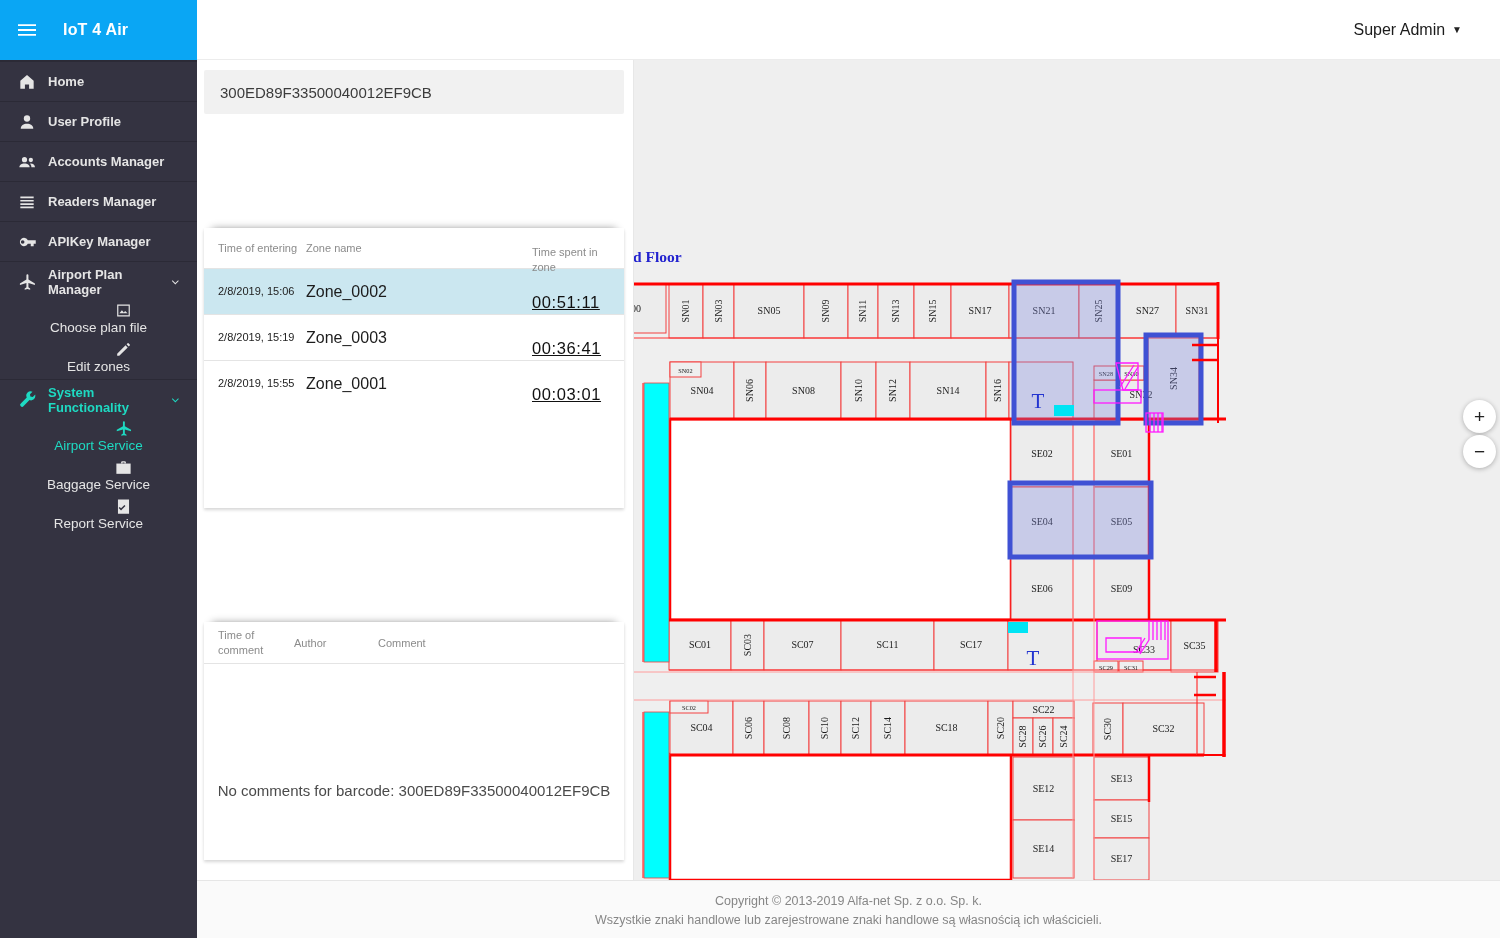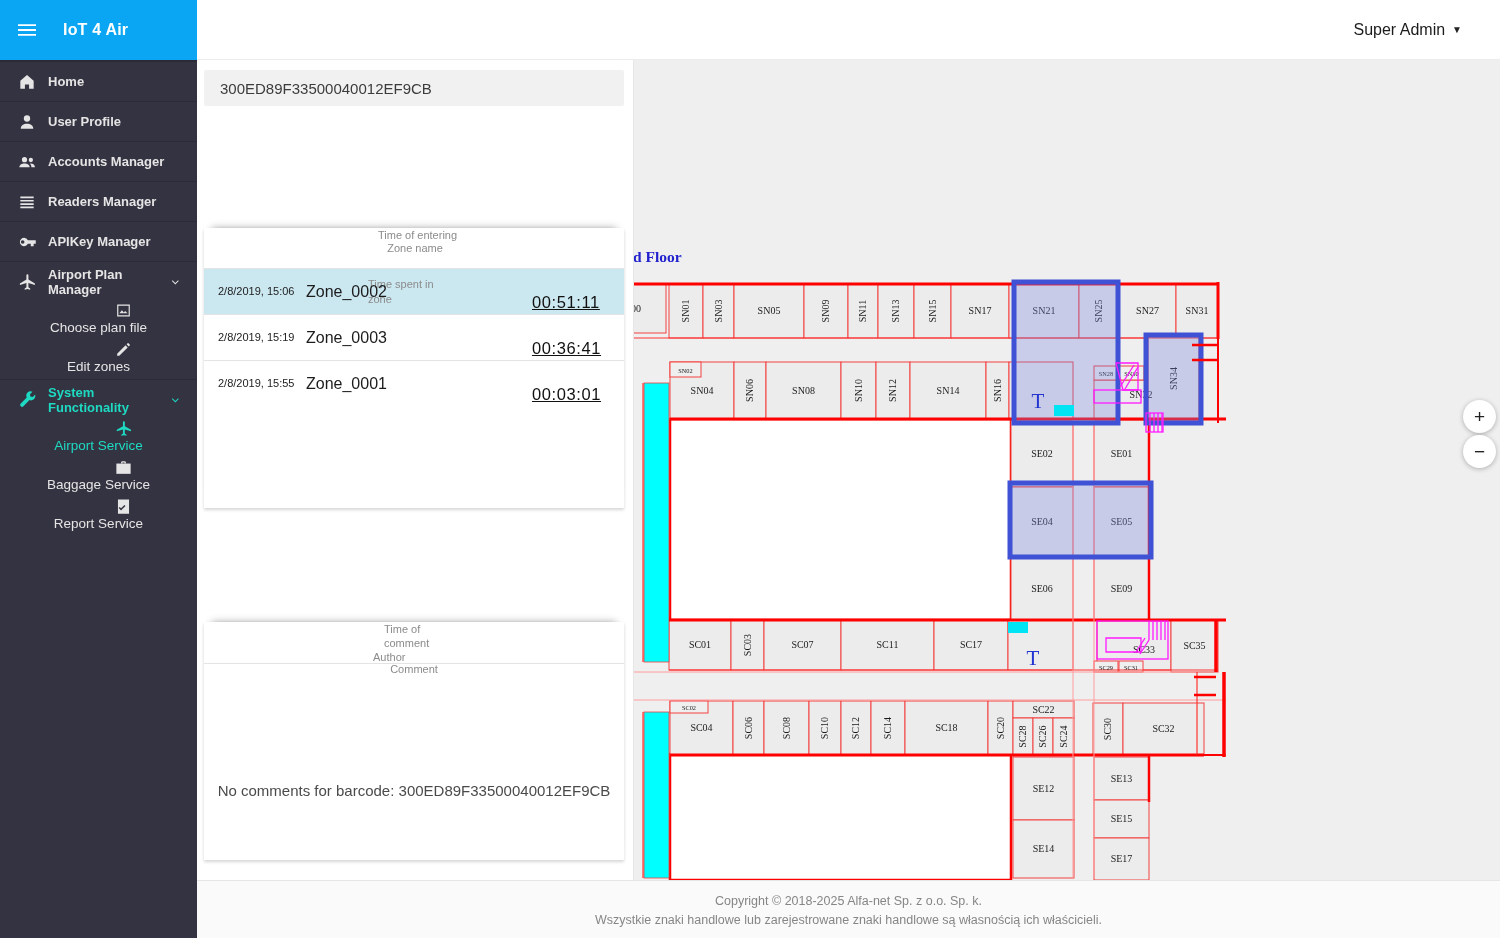--- a/index.html
+++ b/index.html
@@ -24,25 +24,25 @@
   .menu-end { border-top:1px solid #2b2a36; }
 
   
   .main { flex:1; display:flex; flex-direction:column; min-width:0; }
   .topbar { height:60px; background:#fff; flex:none; display:flex; align-items:center; justify-content:flex-end; border-bottom:1px solid #ececec; }
   .user-menu { font-size:16px; color:#1b1b1b; margin-right:38px; cursor:pointer; display:flex; align-items:center; }
   .caret { font-size:10px; margin-left:7px; color:#222; }
 
   .content { flex:1; display:flex; min-height:0; }
   .panel { width:436px; flex:none; background:#fff; position:relative; }
-  .pill { position:absolute; left:7px; top:10px; width:420px; height:36px; background:#f1f1f1; border-radius:2px; display:flex; align-items:center; padding-left:16px; font-size:15px; color:#3c3c3c; }
+  .pill { position:absolute; left:7px; top:10px; width:420px; height:44px; background:#f1f1f1; border-radius:2px; display:flex; align-items:center; padding-left:16px; font-size:15px; color:#3c3c3c; }
   .card { position:absolute; left:7px; width:420px; background:#fff; box-shadow:0 -7px 8px -8px rgba(0,0,0,.45), 0 2px 3px rgba(0,0,0,.16); overflow:hidden; }
   .zones-card { top:168px; height:280px; }
   .comments-card { top:562px; height:238px; }
-  .thead { display:flex; align-items:center; color:#8b8b8b; font-size:11px;flex-direction:column; }
+  .thead { display:flex; align-items:center; color:#8b8b8b; font-size:11px; }
   .zones-card .thead { height:40px; }
   .comments-card .thead { height:42px; border-bottom:1px solid #e4e4e4; }
   .zc1 { width:100px; padding-left:14px; line-height:1.3; }
   .zc2 { flex:1; padding-left:2px; }
   .zc3 { width:92px; padding-right:6px; line-height:1.3;margin-top:23px; }
   .zrow { display:flex; align-items:center; height:46px; border-top:1px solid #e4e4e4; cursor:pointer; }
   .zrow.sel { background:#cbe7f0; }
   .zrow .zc1 { font-size:11px; color:#222; line-height:1.35; }
   .zrow .zc2 { font-size:16px; color:#1c1c1c; }
   .zrow .zc3 { font-size:16.5px; color:#111; letter-spacing:.6px;text-decoration:underline; }
@@ -385,17 +385,17 @@
             <text x="404" y="348" text-anchor="middle" font-family="&quot;Liberation Serif&quot;, serif" font-size="21" fill="#2334d0">T</text>
             <text x="399" y="605" text-anchor="middle" font-family="&quot;Liberation Serif&quot;, serif" font-size="21" fill="#2334d0">T</text>
             <text x="-1" y="202" font-family="&quot;Liberation Serif&quot;, serif" font-size="15.5" font-weight="bold" fill="#2222cf">d Floor</text>
           </svg>
         <div class="zoom-btn zoom-in">+</div>
         <div class="zoom-btn zoom-out">−</div>
       </div>
     </div>
 
     <div class="footer">
-      <div>Copyright © 2018-2025 Alfa-net Sp. z o.o. Sp. k.</div>
+      <div>Copyright © 2013-2019 Alfa-net Sp. z o.o. Sp. k.</div>
       <div>Wszystkie znaki handlowe lub zarejestrowane znaki handlowe są własnością ich właścicieli.</div>
     </div>
   </div>
 </div>
 
 </body></html>

